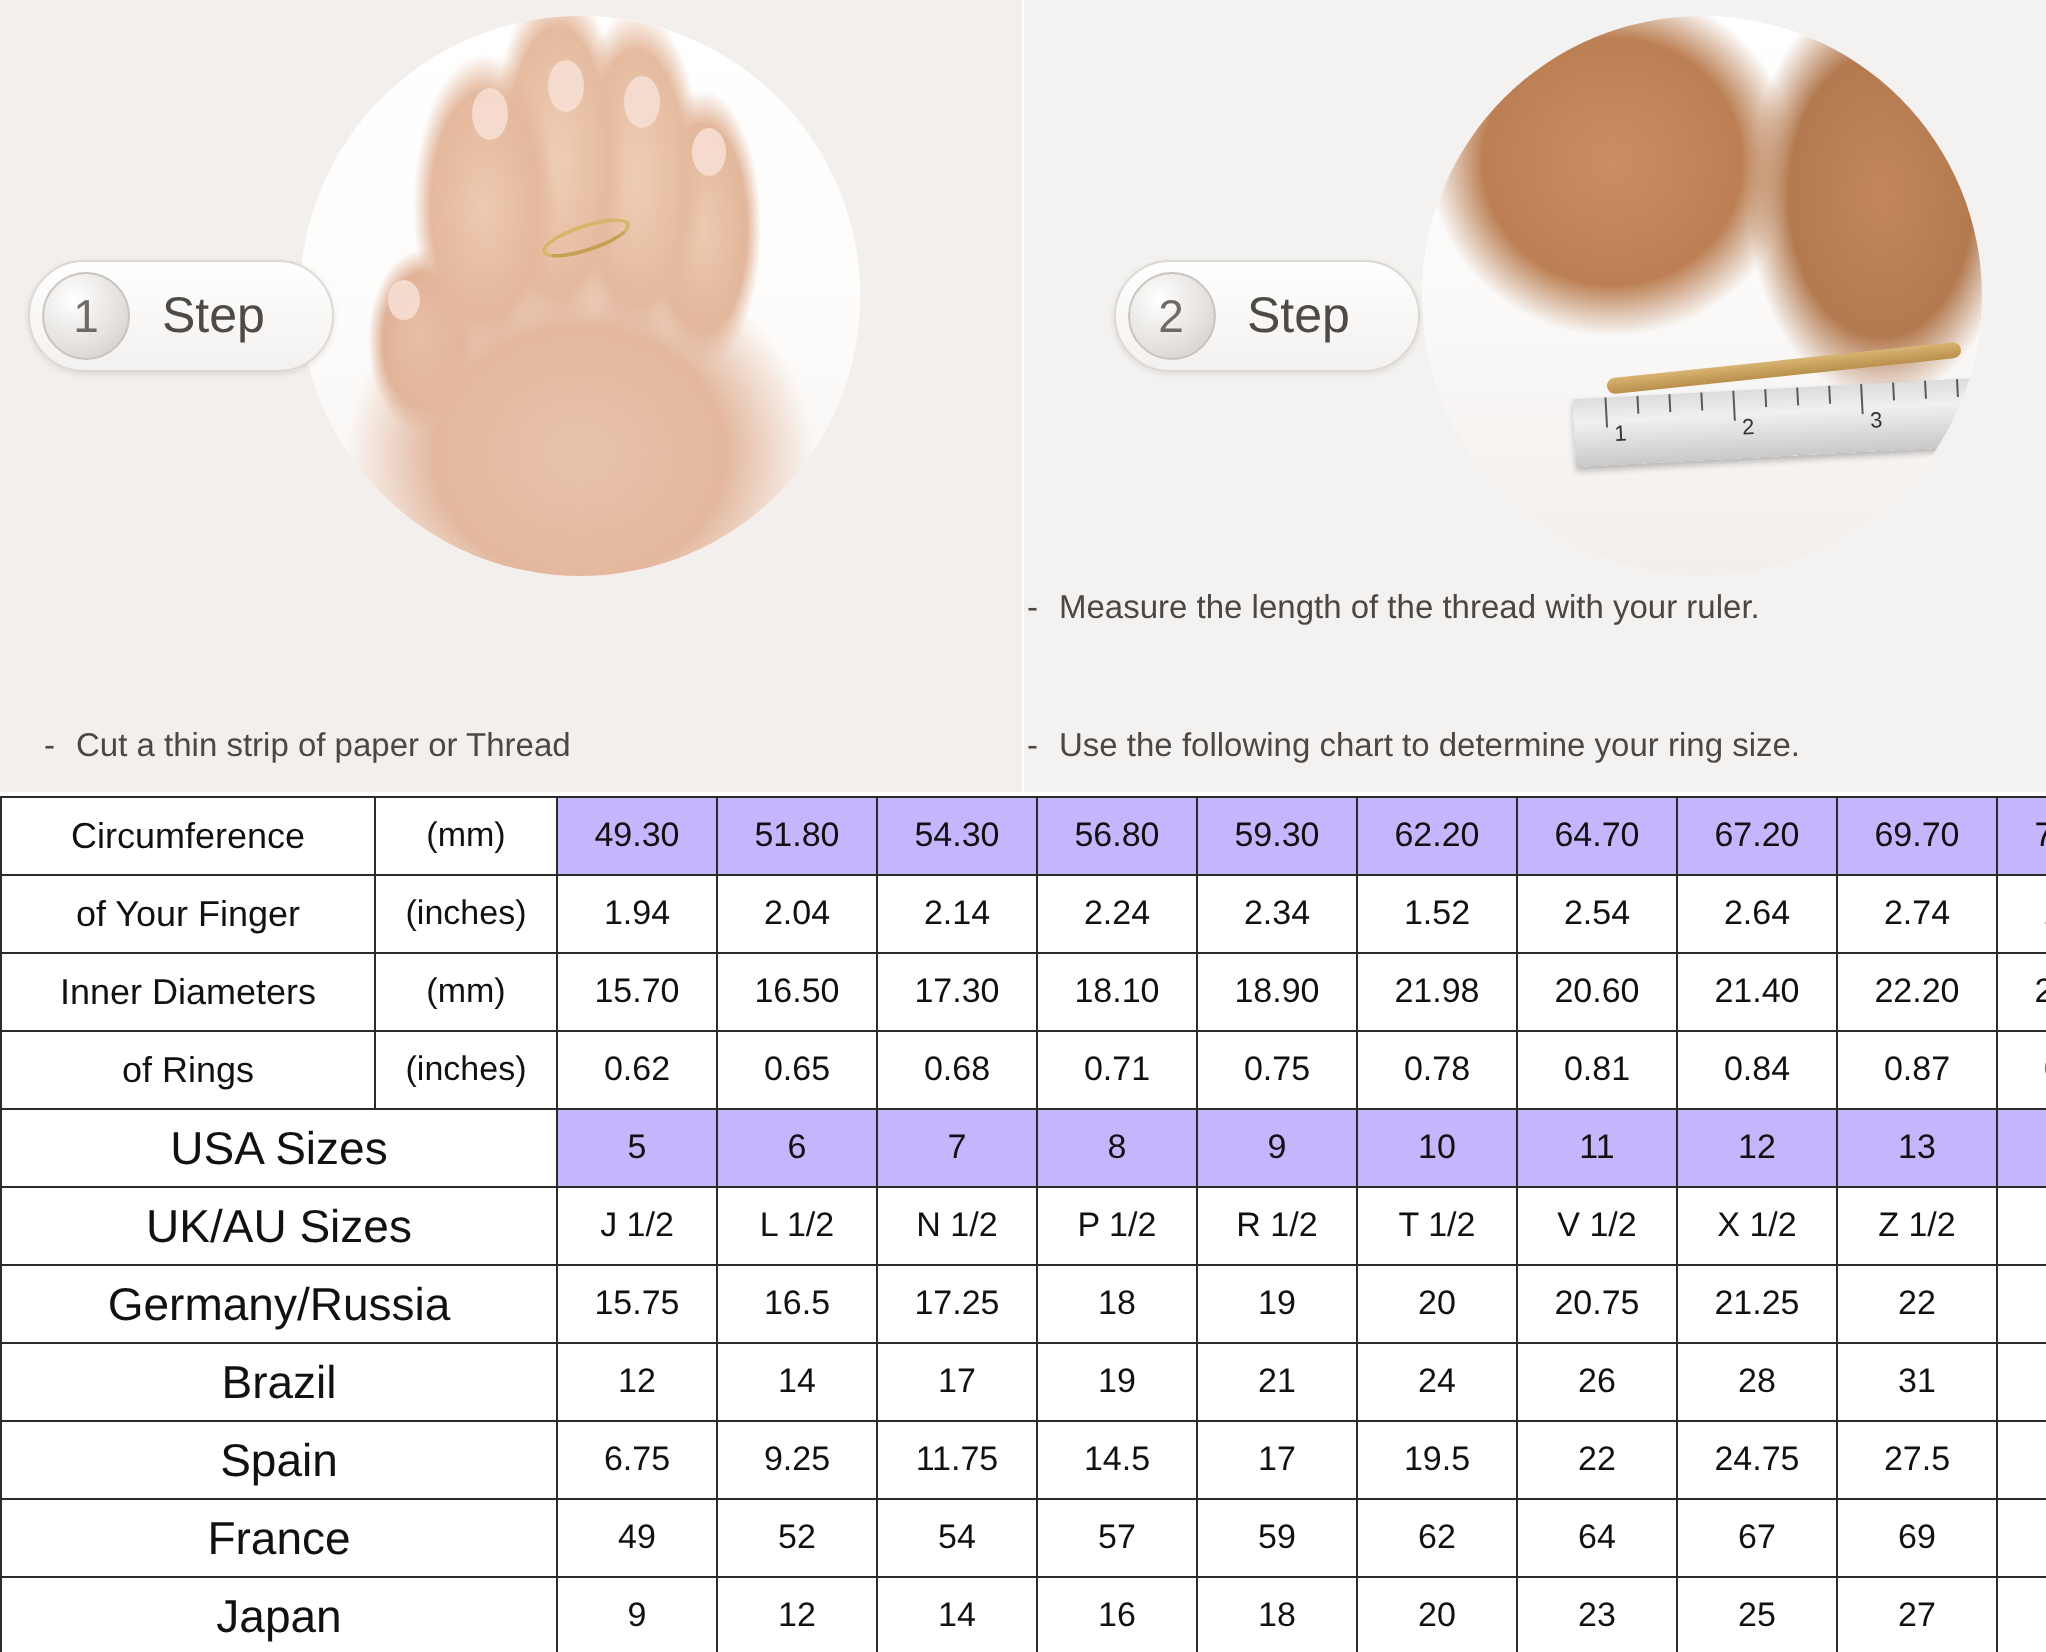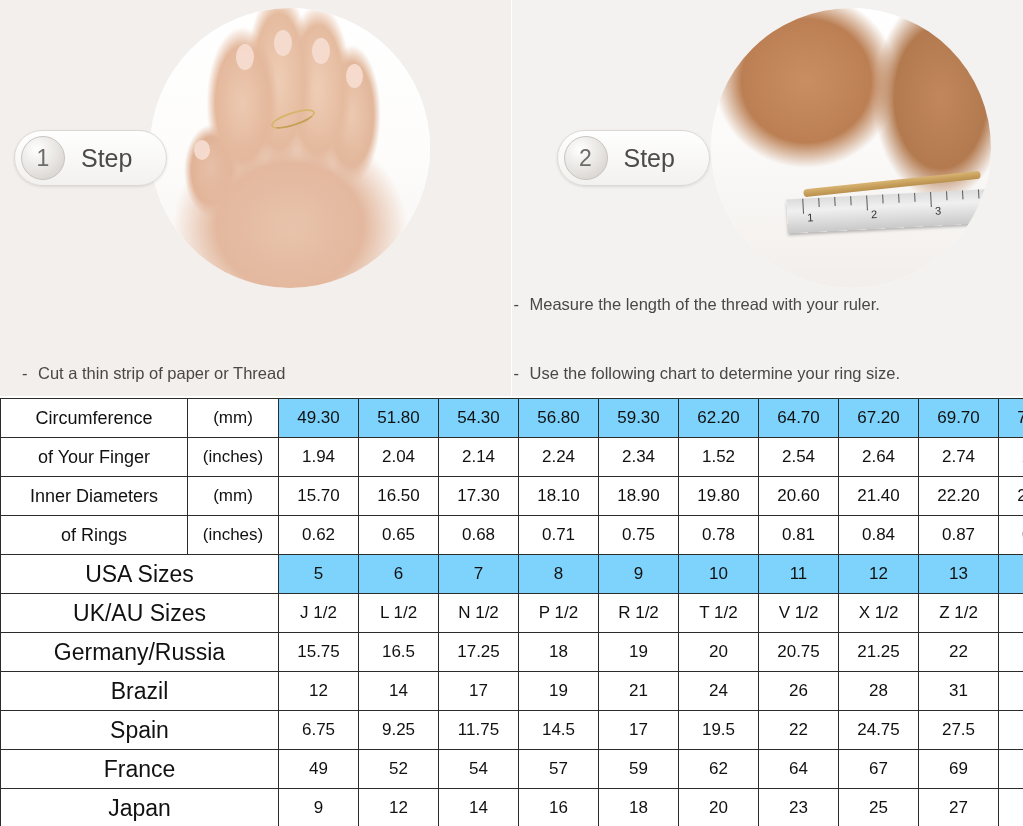--- a/index.html
+++ b/index.html
@@ -209,21 +209,21 @@
     padding-left: 8px;
     font-size: 23px;
   }
   td.unit {
     width: 86px;
     text-align: left;
     padding-left: 6px;
     font-size: 17px;
   }
   td.shaded {
-    background: #7dd3fc;
+    background: #c4b5fd;
   }
   .data-col { width: 75px; }
 </style>
 </head>
 <body>
 
 <div class="page">
 
   <div class="steps">
 
@@ -315,21 +315,21 @@
       </tr>
 
       <tr>
         <td class="label-main">Inner Diameters</td>
         <td class="unit">(mm)</td>
         <td class="data-col">15.70</td>
         <td class="data-col">16.50</td>
         <td class="data-col">17.30</td>
         <td class="data-col">18.10</td>
         <td class="data-col">18.90</td>
-        <td class="data-col">19.80</td>
+        <td class="data-col">21.98</td>
         <td class="data-col">20.60</td>
         <td class="data-col">21.40</td>
         <td class="data-col">22.20</td>
         <td class="data-col">23.00</td>
       </tr>
 
       <tr>
         <td class="label-main">of Rings</td>
         <td class="unit">(inches)</td>
         <td class="data-col">0.62</td>

